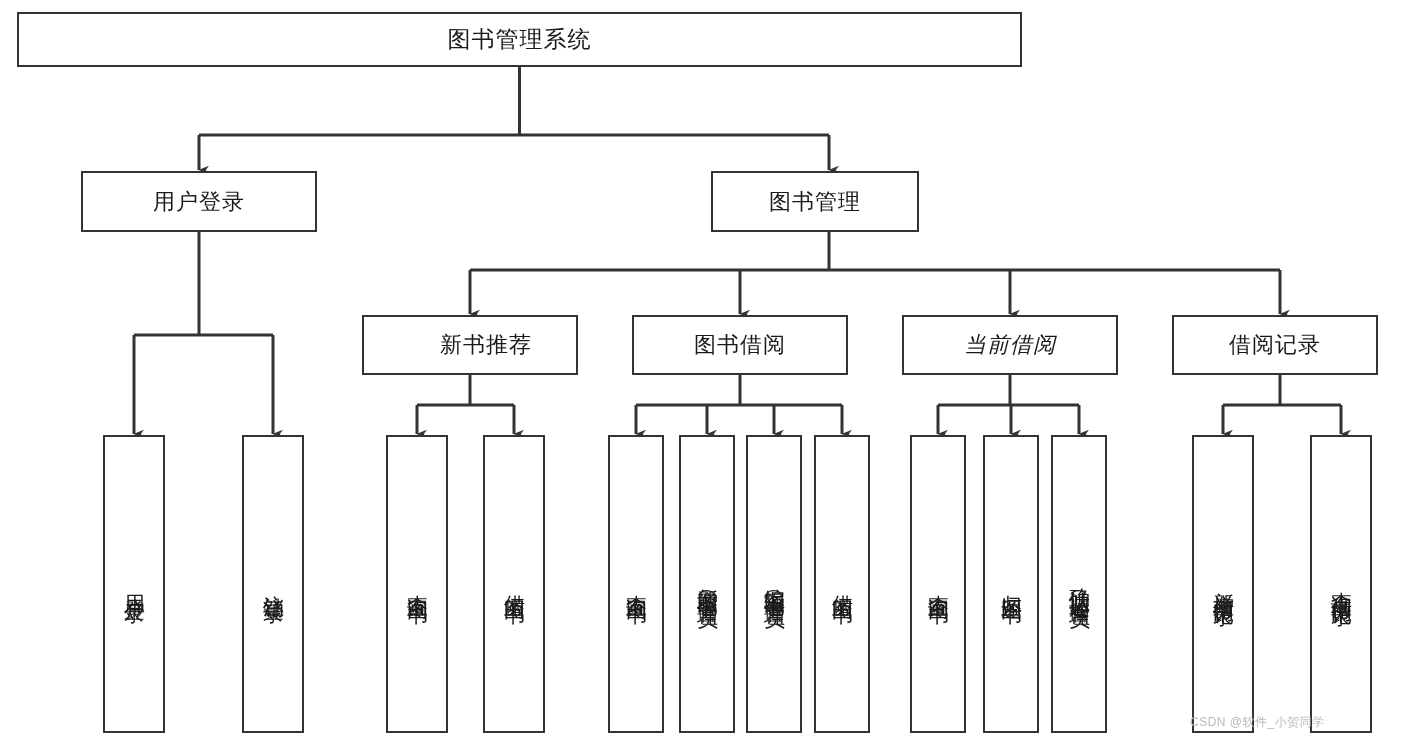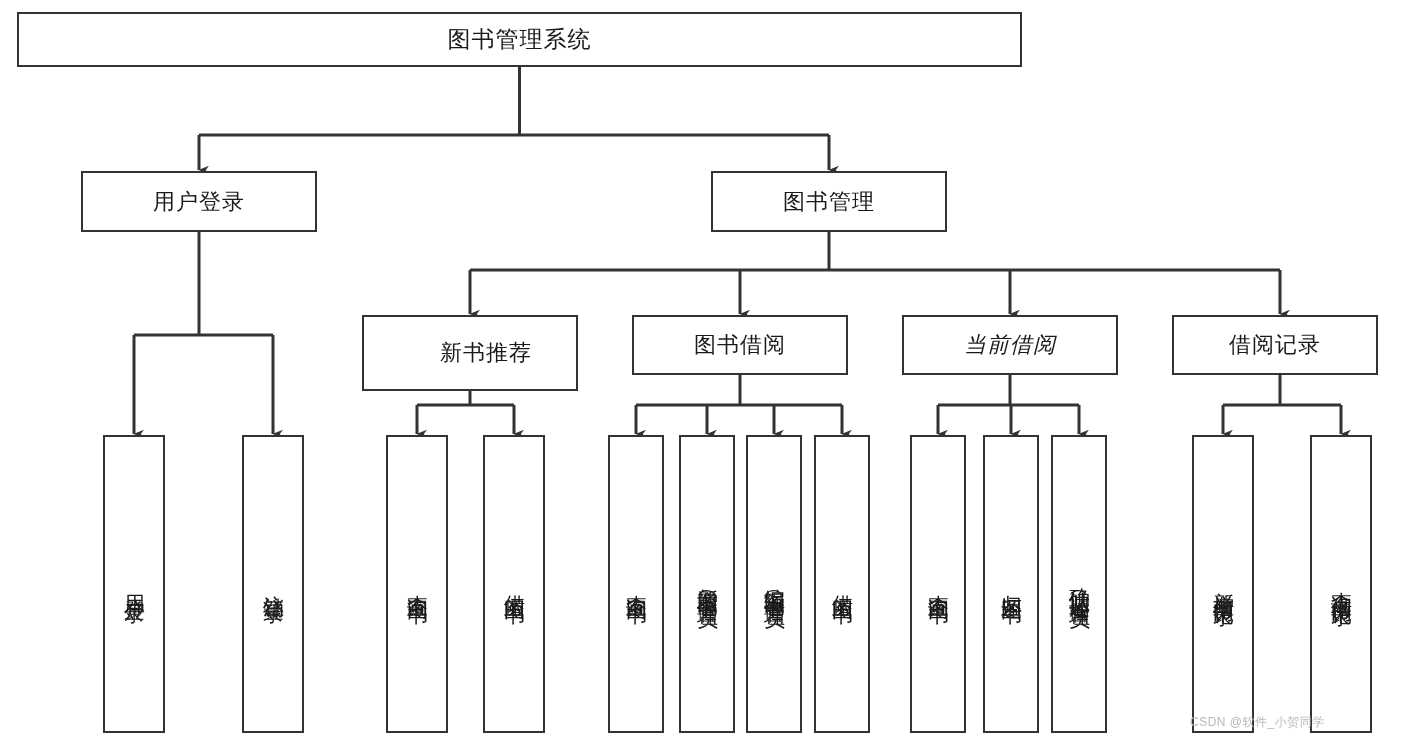--- a/index.html
+++ b/index.html
@@ -111,24 +111,24 @@
       </g>
   </svg>
 
   <div id="node-layer">
       <div class="node root" style="left: 17px; top: 12px; width: 1005px; height: 55px;">
         <span class="node-label">图书管理系统</span>
       </div>
       <div class="node" style="left: 81px; top: 171px; width: 236px; height: 61px;">
         <span class="node-label">用户登录</span>
       </div>
-      <div class="node" style="left: 711px; top: 171px; width: 236px; height: 61px;">
+      <div class="node" style="left: 711px; top: 171px; width: 208px; height: 61px;">
         <span class="node-label">图书管理</span>
       </div>
-      <div class="node" style="left: 362px; top: 315px; width: 216px; height: 76px; padding-left: 32px;">
+      <div class="node" style="left: 362px; top: 315px; width: 216px; height: 60px; padding-left: 32px;">
         <span class="node-label">新书推荐</span>
       </div>
       <div class="node" style="left: 632px; top: 315px; width: 216px; height: 60px; justify-content: center;">
         <span class="node-label">图书借阅</span>
       </div>
       <div class="node" style="left: 902px; top: 315px; width: 216px; height: 60px; font-style: italic;">
         <span class="node-label">当前借阅</span>
       </div>
       <div class="node" style="left: 1172px; top: 315px; width: 206px; height: 60px;">
         <span class="node-label">借阅记录</span>

